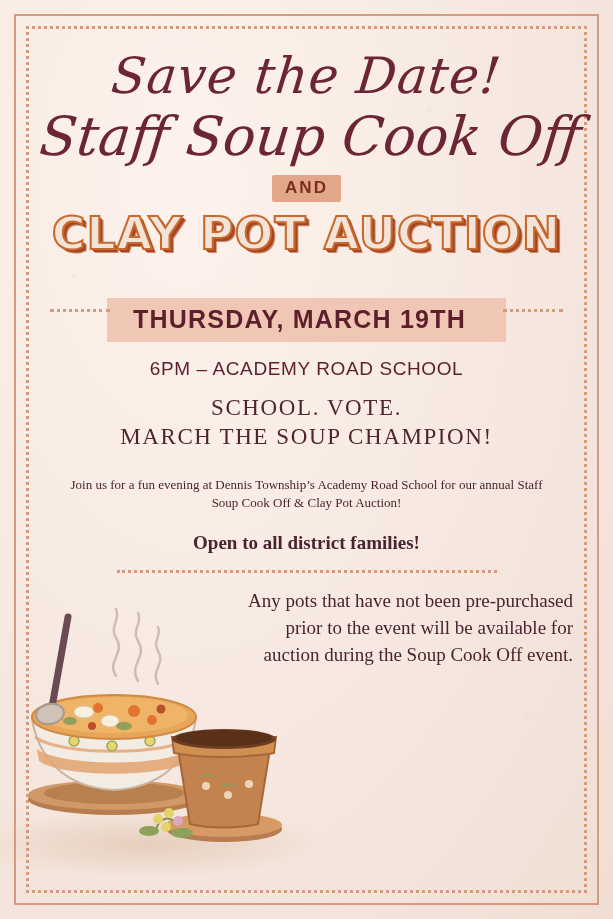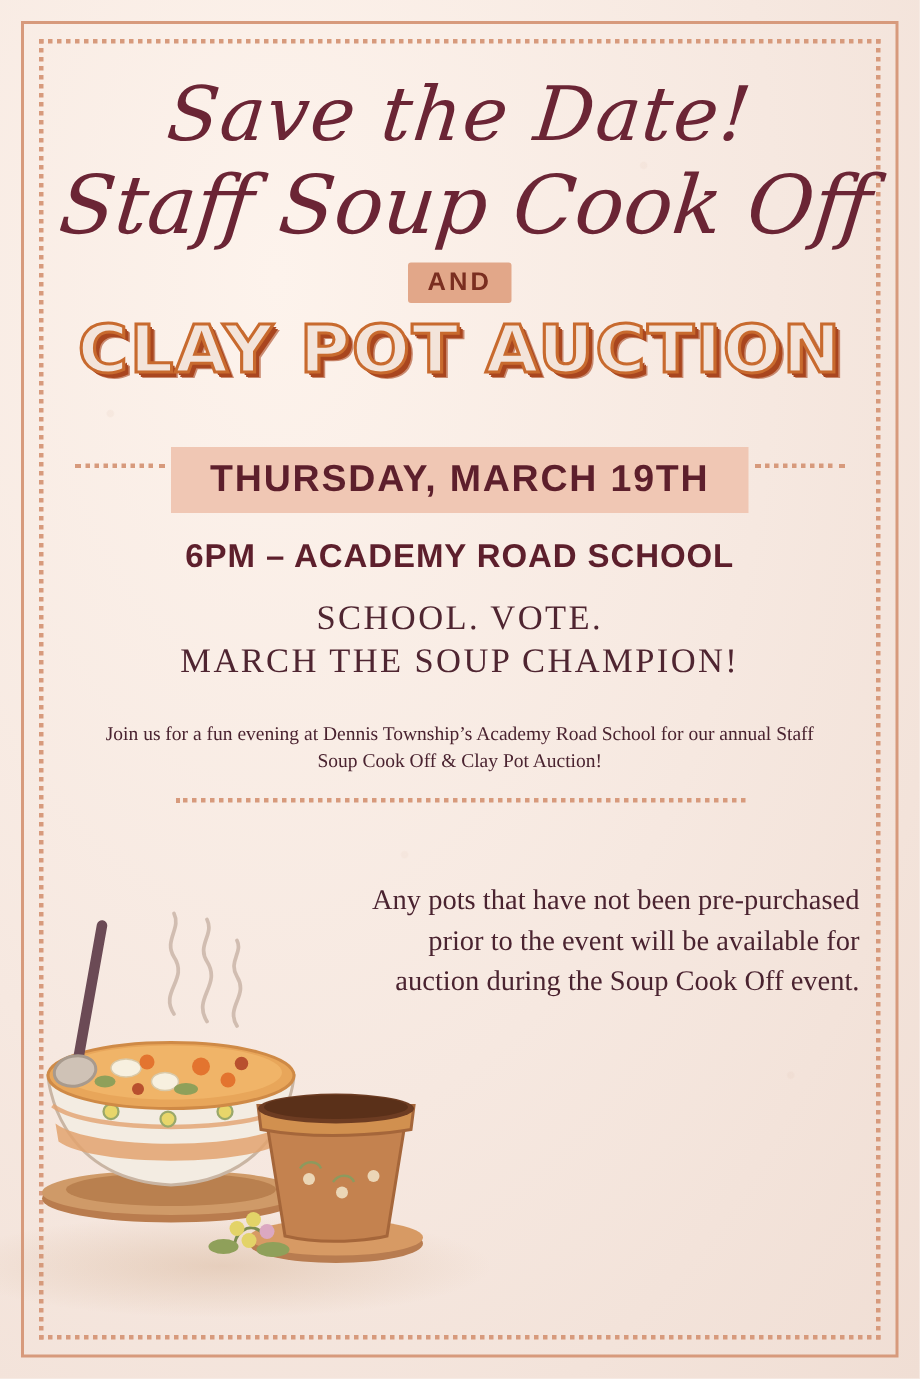--- a/index.html
+++ b/index.html
@@ -117,39 +117,39 @@
 
   .date-banner {
     display: inline-block;
     margin-top: 22px;
     background: #f0c7b4;
     color: #5d1f2c;
     font-family: "Liberation Sans", sans-serif;
     font-weight: bold;
     font-size: 25px;
     letter-spacing: 1.2px;
-    padding: 7px 26px 8px 26px;
+    padding: 7px 40px 8px 26px;
   }
   .date-wrap {
     position: relative;
     margin-top: 20px;
   }
   .date-wrap .dots-l, .date-wrap .dots-r {
     position: absolute;
     top: 50%;
     width: 60px;
     border-top: 3px dotted #d79a7c;
   }
   .date-wrap .dots-l { left: 10px; }
   .date-wrap .dots-r { right: 10px; }
 
   .venue {
     font-family: "Liberation Sans", sans-serif;
-    font-weight: bold;
-    font-size: 22px;
+    font-weight: normal;
+    font-size: 19px;
     letter-spacing: 0.6px;
     color: #5d1f2c;
     margin-top: 16px;
   }
 
   .tagline {
     font-family: "Liberation Serif", serif;
     font-size: 23px;
     letter-spacing: 1.6px;
     color: #4f2531;
@@ -240,20 +240,21 @@
 
     <div class="venue">6PM – ACADEMY ROAD SCHOOL</div>
 
     <div class="tagline">
       <div>SCHOOL. VOTE.</div>
       <div>MARCH THE SOUP CHAMPION!</div>
     </div>
 
     <div class="intro">Join us for a fun evening at Dennis Township’s Academy Road School for our annual Staff Soup Cook Off &amp; Clay Pot Auction!</div>
 
+    <div class="open-line">Open to all district families!</div>
 
     <div class="divider-dots"></div>
 
     <div class="auction-note">Any pots that have not been pre-purchased prior to the event will be available for auction during the Soup Cook Off event.</div>
   </div>
 
   <div class="ground"></div>
 
   <div class="art">
     <svg width="300" height="280" viewBox="0 0 300 280" xmlns="http://www.w3.org/2000/svg">

